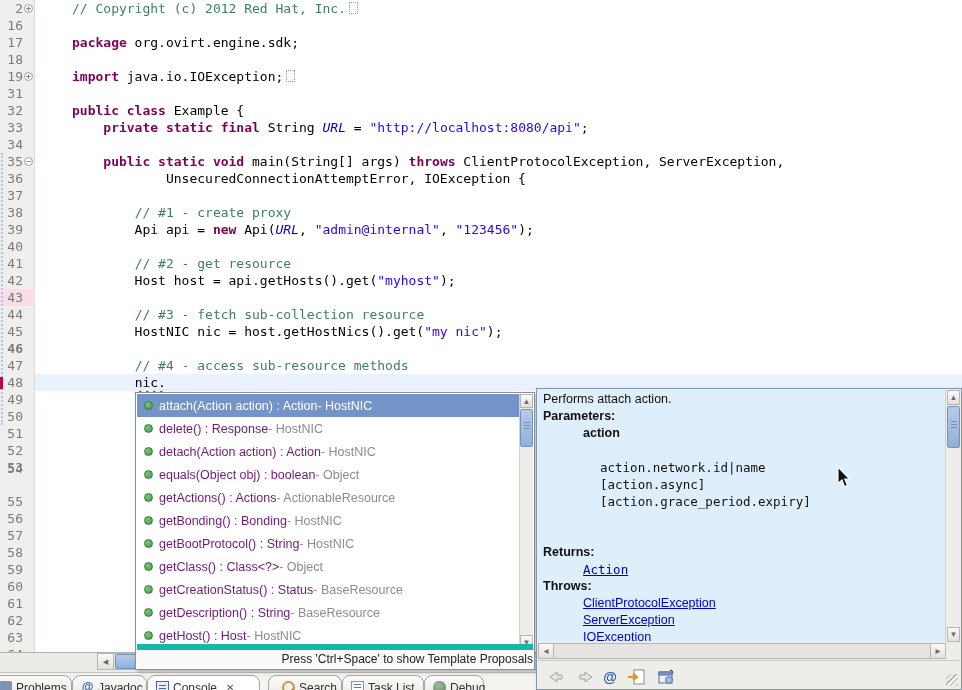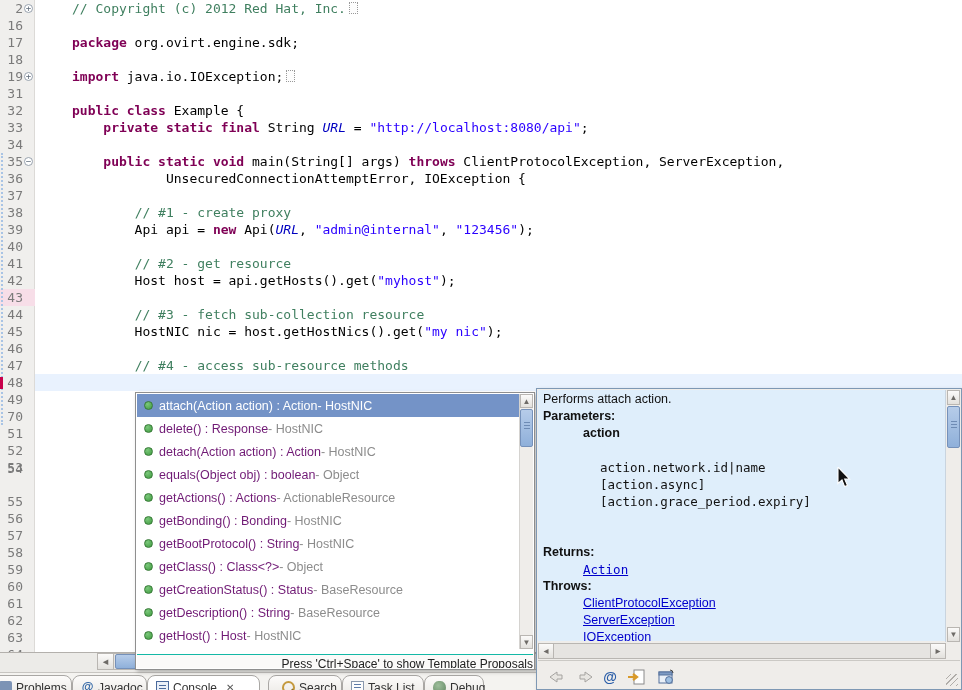--- a/index.html
+++ b/index.html
@@ -69,21 +69,21 @@
   .crow.sel { background:var(--sel); }
   .crow.sel .sig, .crow.sel .qual { color:#fff; }
   .cscroll { position:absolute; top:1px; right:1px; bottom:20px; width:14px; background:#EFEDEA; border-left:1px solid #D5D3D0; }
   .cscroll .sb-up, .cscroll .sb-down { position:absolute; left:0; width:13px; height:14px; background:linear-gradient(#FBFAF9,#E3E1DD);
             border:1px solid #B9B6B2; color:#6E6B67; font-size:8px; line-height:13px; text-align:center; }
   .cscroll .sb-up { top:0; }
   .cscroll .sb-down { bottom:0; }
   .cthumb { position:absolute; left:0; top:15px; width:13px; height:38px; background:linear-gradient(#B6CCE9,#8FB0DA);
             border:1px solid #7591BA; border-radius:2px; }
   .cthumb::after { content:""; position:absolute; left:3px; top:15px; width:6px; height:1px; background:#6E8BB4; box-shadow:0 3px 0 #6E8BB4, 0 -3px 0 #6E8BB4; }
-  .cstatus { position:absolute; left:1px; right:1px; bottom:1px; height:14px; background:#FBFAF9; border-top:1px solid #14b8a6;
+  .cstatus { position:absolute; left:1px; right:1px; bottom:1px; height:24px; background:#FBFAF9; border-top:6px solid #14b8a6;
              font-size:12px; line-height:18px; color:#222; text-align:right; white-space:nowrap; overflow:hidden; }
 
   
   .jpopup { position:absolute; left:536px; top:388px; width:426px; height:302px; background:#EFEDEA;
             border:1px solid #7E98B4; box-shadow:2px 2px 4px rgba(0,0,0,.25); z-index:5; }
   .jcontent { position:absolute; left:1px; top:1px; right:16px; height:251px; background:var(--jbg);
               padding:1px 0 0 5px; overflow:hidden; font-size:12.5px; color:#111; }
   .jline { height:17px; line-height:17px; white-space:pre; }
   .jline.b { font-weight:bold; }
   .jline.bi { font-weight:bold; padding-left:40px; }
@@ -176,34 +176,34 @@
         </div>
         <div class="gutter-cell pink" style="top: 289px;">
           <span class="ln-num">43</span>
         </div>
         <div class="gutter-cell" style="top: 306px;">
           <span class="ln-num">44</span>
         </div>
         <div class="gutter-cell" style="top: 323px;">
           <span class="ln-num">45</span>
         </div>
-        <div class="gutter-cell" style="top: 340px;">
+        <div class="gutter-cell" style="top: 340px; font-weight: bold;">
           <span class="ln-num">46</span>
         </div>
         <div class="gutter-cell" style="top: 357px;">
           <span class="ln-num">47</span>
         </div>
         <div class="gutter-cell" style="top: 374px;">
           <span class="ln-num">48</span>
         </div>
         <div class="gutter-cell" style="top: 391px;">
           <span class="ln-num">49</span>
         </div>
         <div class="gutter-cell" style="top: 408px;">
-          <span class="ln-num">70</span>
+          <span class="ln-num">50</span>
         </div>
         <div class="gutter-cell" style="top: 425px;">
           <span class="ln-num">51</span>
         </div>
         <div class="gutter-cell" style="top: 442px;">
           <span class="ln-num">52</span>
         </div>
         <div class="gutter-cell" style="top: 459px;">
           <span class="ln-num">53</span>
         </div>
@@ -259,20 +259,21 @@
         <div class="code-line" style="top: 204px;"><span>        </span><span class="seg-c">// #1 - create proxy</span></div>
         <div class="code-line" style="top: 221px;"><span>        Api api = </span><span class="seg-k">new</span><span> Api(</span><span class="seg-f">URL</span><span>, </span><span class="seg-s">"admin@internal"</span><span>, </span><span class="seg-s">"123456"</span><span>);</span></div>
         <div class="code-line" style="top: 238px;"></div>
         <div class="code-line" style="top: 255px;"><span>        </span><span class="seg-c">// #2 - get resource</span></div>
         <div class="code-line" style="top: 272px;"><span>        Host host = api.getHosts().get(</span><span class="seg-s">"myhost"</span><span>);</span></div>
         <div class="code-line" style="top: 289px;"></div>
         <div class="code-line" style="top: 306px;"><span>        </span><span class="seg-c">// #3 - fetch sub-collection resource</span></div>
         <div class="code-line" style="top: 323px;"><span>        HostNIC nic = host.getHostNics().get(</span><span class="seg-s">"my nic"</span><span>);</span></div>
         <div class="code-line" style="top: 340px;"></div>
         <div class="code-line" style="top: 357px;"><span>        </span><span class="seg-c">// #4 - access sub-resource methods</span></div>
+        <div class="code-line" style="top: 374px;"><span>        </span><span class="seg-e">nic.</span></div>
         <div class="code-line" style="top: 391px;"></div>
         <div class="code-line" style="top: 408px;"></div>
         <div class="code-line" style="top: 425px;"></div>
         <div class="code-line" style="top: 442px;"></div>
         <div class="code-line" style="top: 459px;"></div>
         <div class="code-line" style="top: 476px;"></div>
         <div class="code-line" style="top: 493px;"></div>
         <div class="code-line" style="top: 510px;"></div>
         <div class="code-line" style="top: 527px;"></div>
         <div class="code-line" style="top: 544px;"></div>

